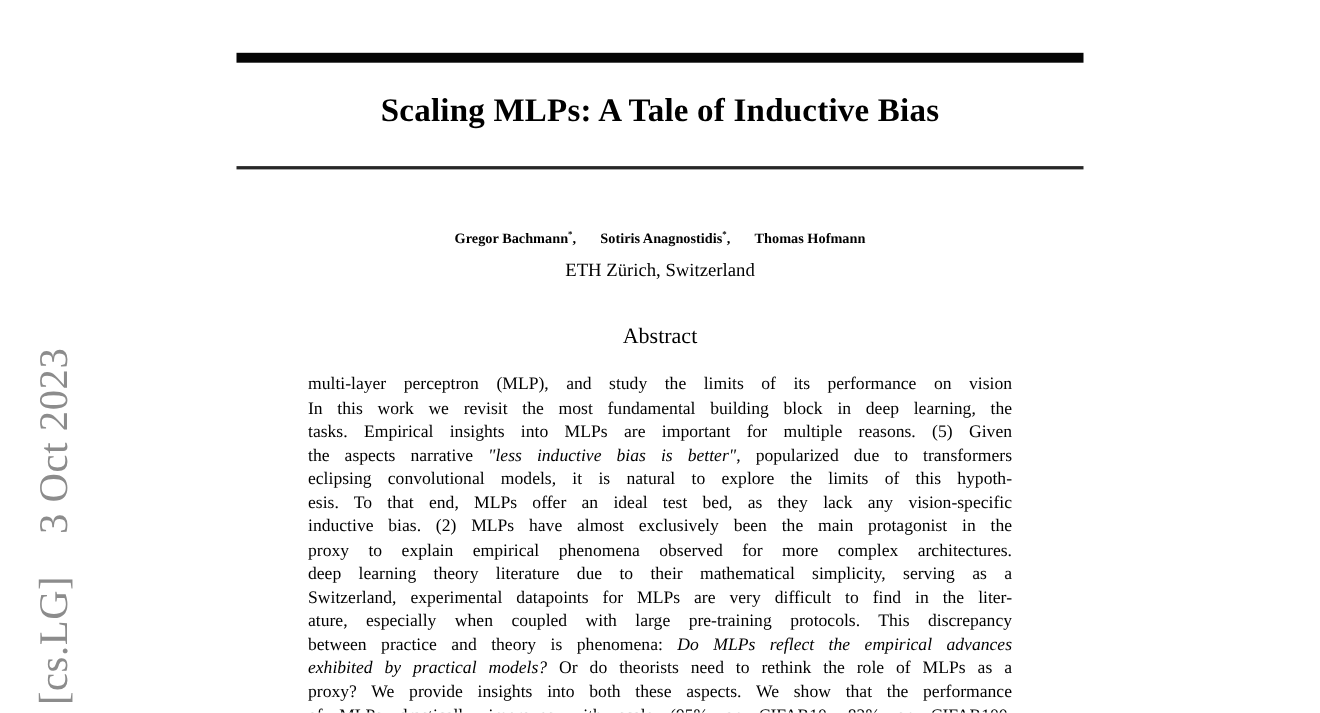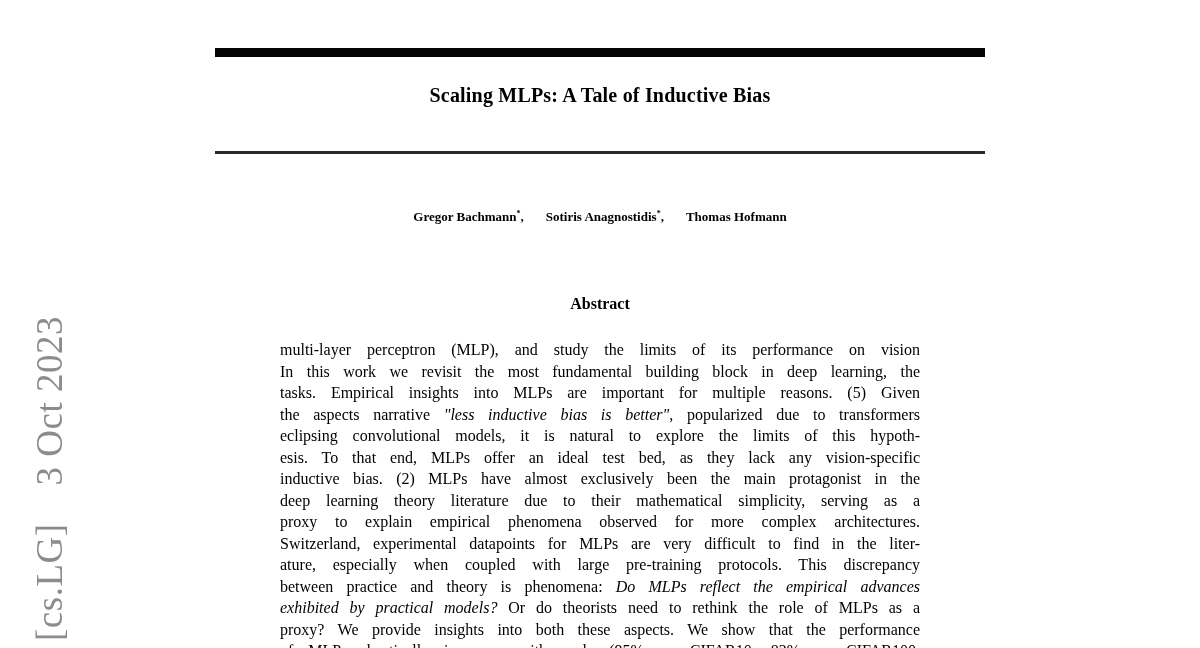--- a/index.html
+++ b/index.html
@@ -34,21 +34,21 @@
     position: absolute;
     left: 215px; top: 151px;
     width: 770px; height: 3px;
     background: #282828;
   }
   .title {
     position: absolute;
     left: 215px; top: 84px;
     width: 770px;
     text-align: center;
-    font-size: 20px;
+    font-size: 30px;
     font-weight: bold;
     letter-spacing: 0.2px;
   }
   .authors {
     position: absolute;
     left: 215px; top: 206px;
     width: 770px;
     text-align: center;
     font-size: 13px;
     font-weight: bold;
@@ -62,22 +62,22 @@
     width: 770px;
     text-align: center;
     font-size: 17px;
     line-height: 22px;
   }
   .abstract-heading {
     position: absolute;
     left: 215px; top: 295px;
     width: 770px;
     text-align: center;
-    font-size: 16px;
-    font-weight: bold;
+    font-size: 20px;
+    font-weight: normal;
   }
   .abstract-body {
     position: absolute;
     left: 280px; top: 339px;
     width: 640px;
     font-size: 16px;
   }
   .abs-line {
     line-height: 21.5px;
     text-align: justify;
@@ -94,33 +94,34 @@
   <div class="watermark">[cs.LG]  3 Oct 2023</div>
 
   <div class="rule-thick"></div>
 
   <h1 class="title">Scaling MLPs: A Tale of Inductive Bias</h1>
 
   <div class="rule-thin"></div>
 
   <div class="authors"><span class="author">Gregor Bachmann<sup>*</sup></span><span class="author-sep">,</span><span class="author">Sotiris Anagnostidis<sup>*</sup></span><span class="author-sep">,</span><span class="author">Thomas Hofmann</span></div>
 
+  <div class="affiliation">ETH Zürich, Switzerland</div>
 
   <h2 class="abstract-heading">Abstract</h2>
 
   <div class="abstract-body">
       <div class="abs-line"><span>multi-layer perceptron (MLP), and study the limits of its performance on vision</span></div>
       <div class="abs-line"><span>In this work we revisit the most fundamental building block in deep learning, the</span></div>
       <div class="abs-line"><span>tasks. Empirical insights into MLPs are important for multiple reasons. (5) Given</span></div>
       <div class="abs-line"><span>the aspects narrative </span><span class="it">"less inductive bias is better"</span><span>, popularized due to transformers</span></div>
       <div class="abs-line"><span>eclipsing convolutional models, it is natural to explore the limits of this hypoth-</span></div>
       <div class="abs-line"><span>esis. To that end, MLPs offer an ideal test bed, as they lack any vision-specific</span></div>
       <div class="abs-line"><span>inductive bias. (2) MLPs have almost exclusively been the main protagonist in the</span></div>
+      <div class="abs-line"><span>proxy to explain empirical phenomena observed for more complex architectures.</span></div>
       <div class="abs-line"><span>deep learning theory literature due to their mathematical simplicity, serving as a</span></div>
-      <div class="abs-line"><span>proxy to explain empirical phenomena observed for more complex architectures.</span></div>
       <div class="abs-line"><span>Switzerland, experimental datapoints for MLPs are very difficult to find in the liter-</span></div>
       <div class="abs-line"><span>ature, especially when coupled with large pre-training protocols. This discrepancy</span></div>
       <div class="abs-line"><span>between practice and theory is phenomena: </span><span class="it">Do MLPs reflect the empirical advances</span></div>
       <div class="abs-line"><span class="it">exhibited by practical models?</span><span> Or do theorists need to rethink the role of MLPs as a</span></div>
       <div class="abs-line"><span>proxy? We provide insights into both these aspects. We show that the performance</span></div>
       <div class="abs-line"><span>of MLPs drastically improves with scale (95% on CIFAR10, 82% on CIFAR100,</span></div>
     </div>
 
 </div>
 

